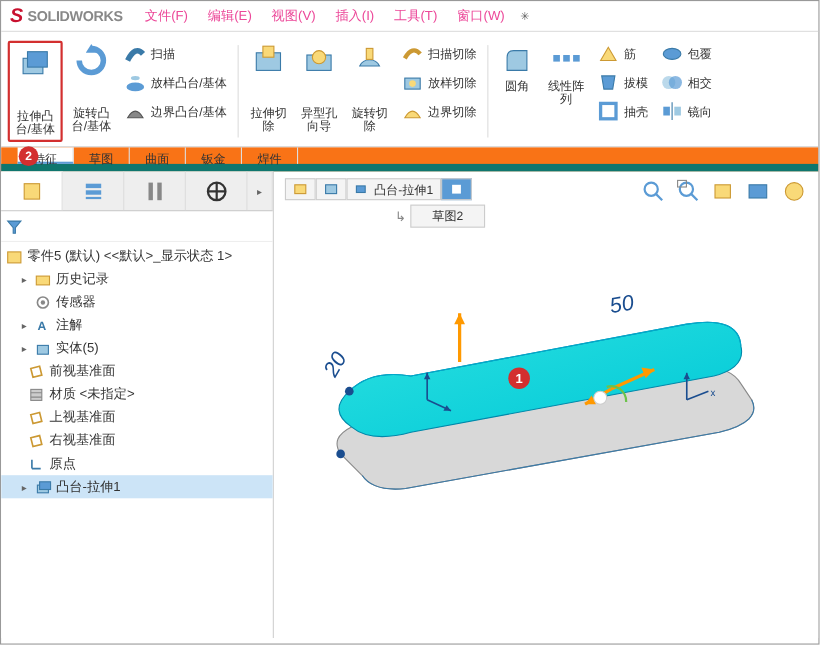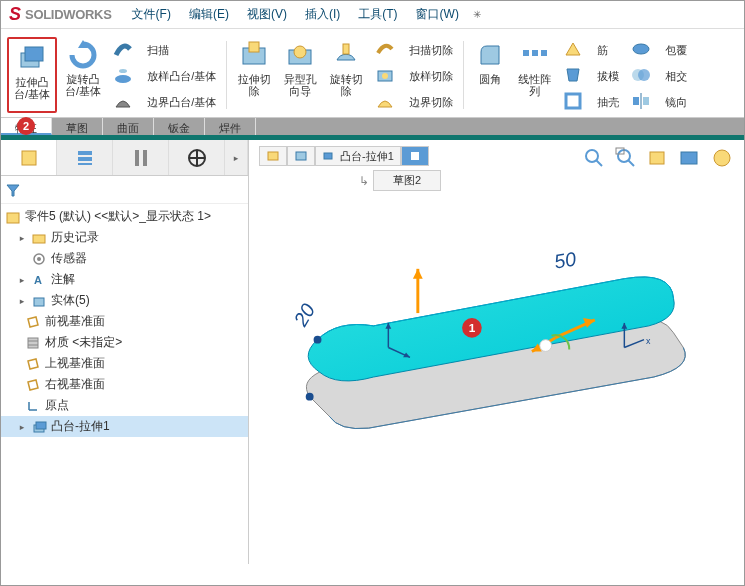--- a/index.html
+++ b/index.html
@@ -2,37 +2,37 @@
 <html><head>
 <meta charset="utf-8">
 <style>
 * { box-sizing: border-box; margin: 0; padding: 0; font-family: "Microsoft YaHei", Arial, sans-serif; }
 body { width: 745px; height: 586px; background: #fff; overflow: hidden; font-size: 12px; color: #333; border: 1px solid #999; }
 
 .menubar { display: flex; align-items: center; height: 28px; padding: 0 8px; gap: 2px; border-bottom: 1px solid #ddd; }
 .logo { display: flex; align-items: center; gap: 4px; margin-right: 10px; }
 .logo-s { color: #c8102e; font-size: 18px; font-weight: bold; font-style: italic; }
 .logo-text { color: #888; font-size: 13px; font-weight: bold; letter-spacing: -0.3px; }
-.menu-item { padding: 3px 8px; color: #0c4a6e; cursor: pointer; }
+.menu-item { padding: 3px 8px; color: #ec4899; cursor: pointer; }
 
 .ribbon { display: flex; padding: 8px 6px 4px 6px; gap: 4px; border-bottom: 1px solid #ccc; }
 .ribbon-group { display: flex; flex-direction: column; gap: 2px; }
 .ribbon-btn { display: flex; flex-direction: column; align-items: center; padding: 2px 4px; cursor: pointer; min-width: 36px; }
-.ribbon-btn-lg { min-width: 42px; }
+.ribbon-btn-lg { min-width: 42px; gap: 24px; }
 .ribbon-btn .icon { width: 32px; height: 32px; display: flex; align-items: center; justify-content: center; }
-.ribbon-btn-sm { flex-direction: row; gap: 14px; padding: 2px 4px; min-width: auto; align-items: center; }
+.ribbon-btn-sm { flex-direction: row; gap: 4px; padding: 2px 4px; min-width: auto; align-items: center; }
 .ribbon-btn-sm .icon { width: 20px; height: 20px; }
 .ribbon-label { font-size: 11px; text-align: center; line-height: 1.1; margin-top: 2px; white-space: pre-line; }
 .vdiv { width: 1px; background: #ddd; margin: 4px 2px; }
 
 .highlight-box { border: 2px solid #d32f2f; border-radius: 2px; padding: 1px; position: relative; }
 .badge { position: absolute; width: 18px; height: 18px; border-radius: 50%; background: #d32f2f; color: #fff; display: flex; align-items: center; justify-content: center; font-size: 11px; font-weight: bold; }
 .badge-2 { bottom: -24px; left: 8px; }
 
-.tabs { display: flex; height: 22px; background: #a3a3a3; border-bottom: 5px solid #0f766e; }
+.tabs { display: flex; height: 22px; background: #f97316; border-bottom: 7px solid #0f766e; padding-left: 15px; }
 .tab { padding: 3px 14px; font-size: 11px; cursor: pointer; border-right: 1px solid #ddd; }
 .tab.active { background: #fff; border-bottom: 2px solid #5b9bd5; }
 
 .main { display: flex; height: calc(100% - 28px - 110px - 22px); }
 .left-panel { width: 248px; background: #fff; border-right: 1px solid #ccc; display: flex; flex-direction: column; }
 .panel-tabs { display: flex; height: 36px; background: #eee; border-bottom: 1px solid #ccc; }
 .panel-tab { flex: 1; display: flex; align-items: center; justify-content: center; cursor: pointer; border-right: 1px solid #ddd; }
 .panel-tab.active { background: #fff; }
 .filter-row { height: 28px; display: flex; align-items: center; padding: 0 4px; border-bottom: 1px solid #eee; }
 .tree { flex: 1; overflow: auto; padding: 2px 0; }

